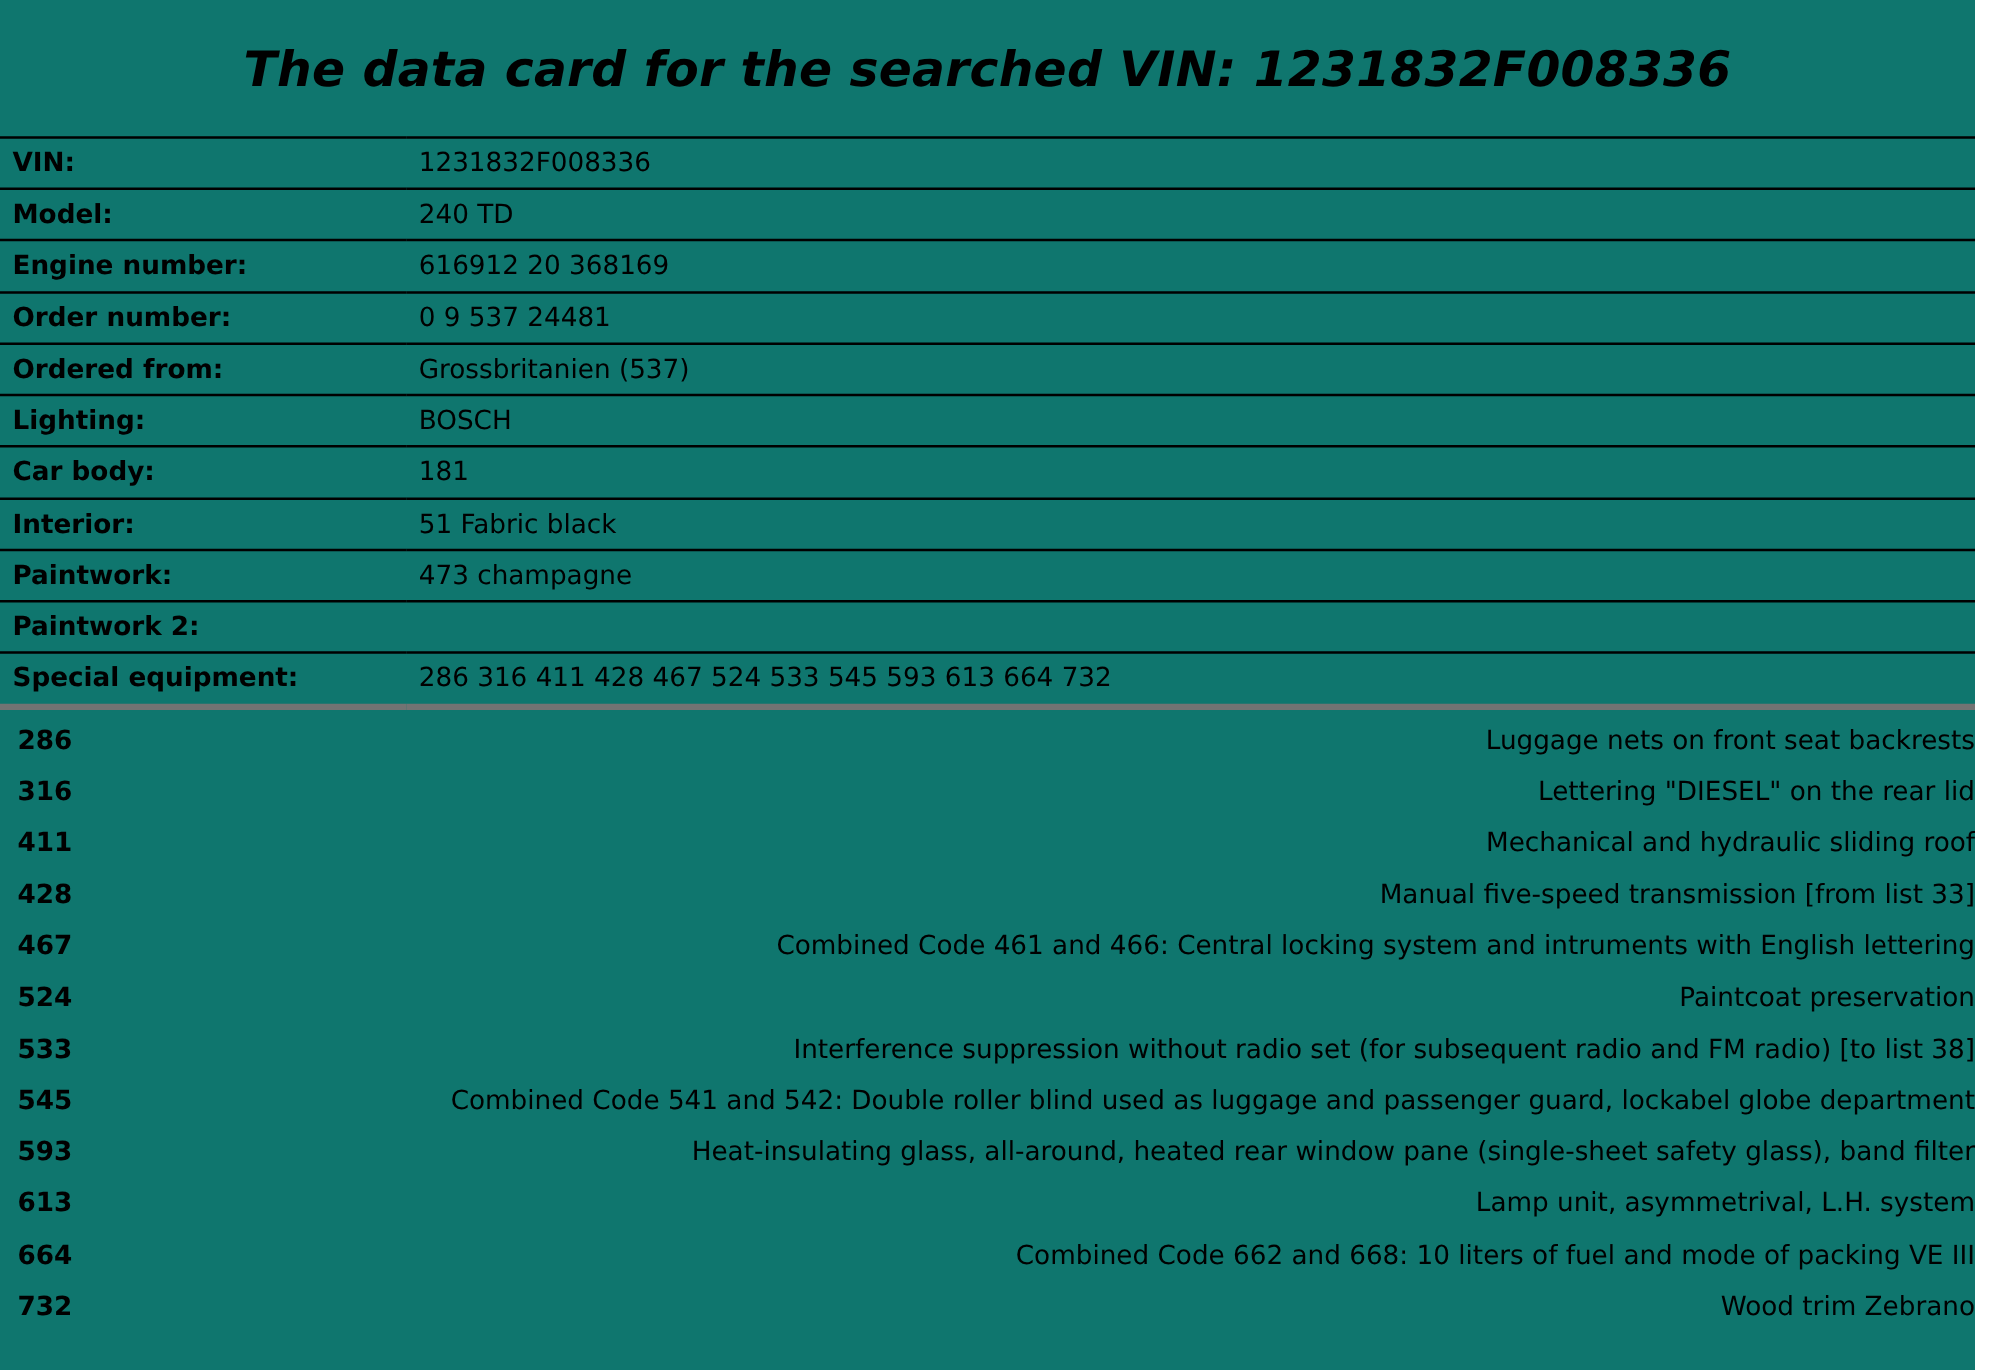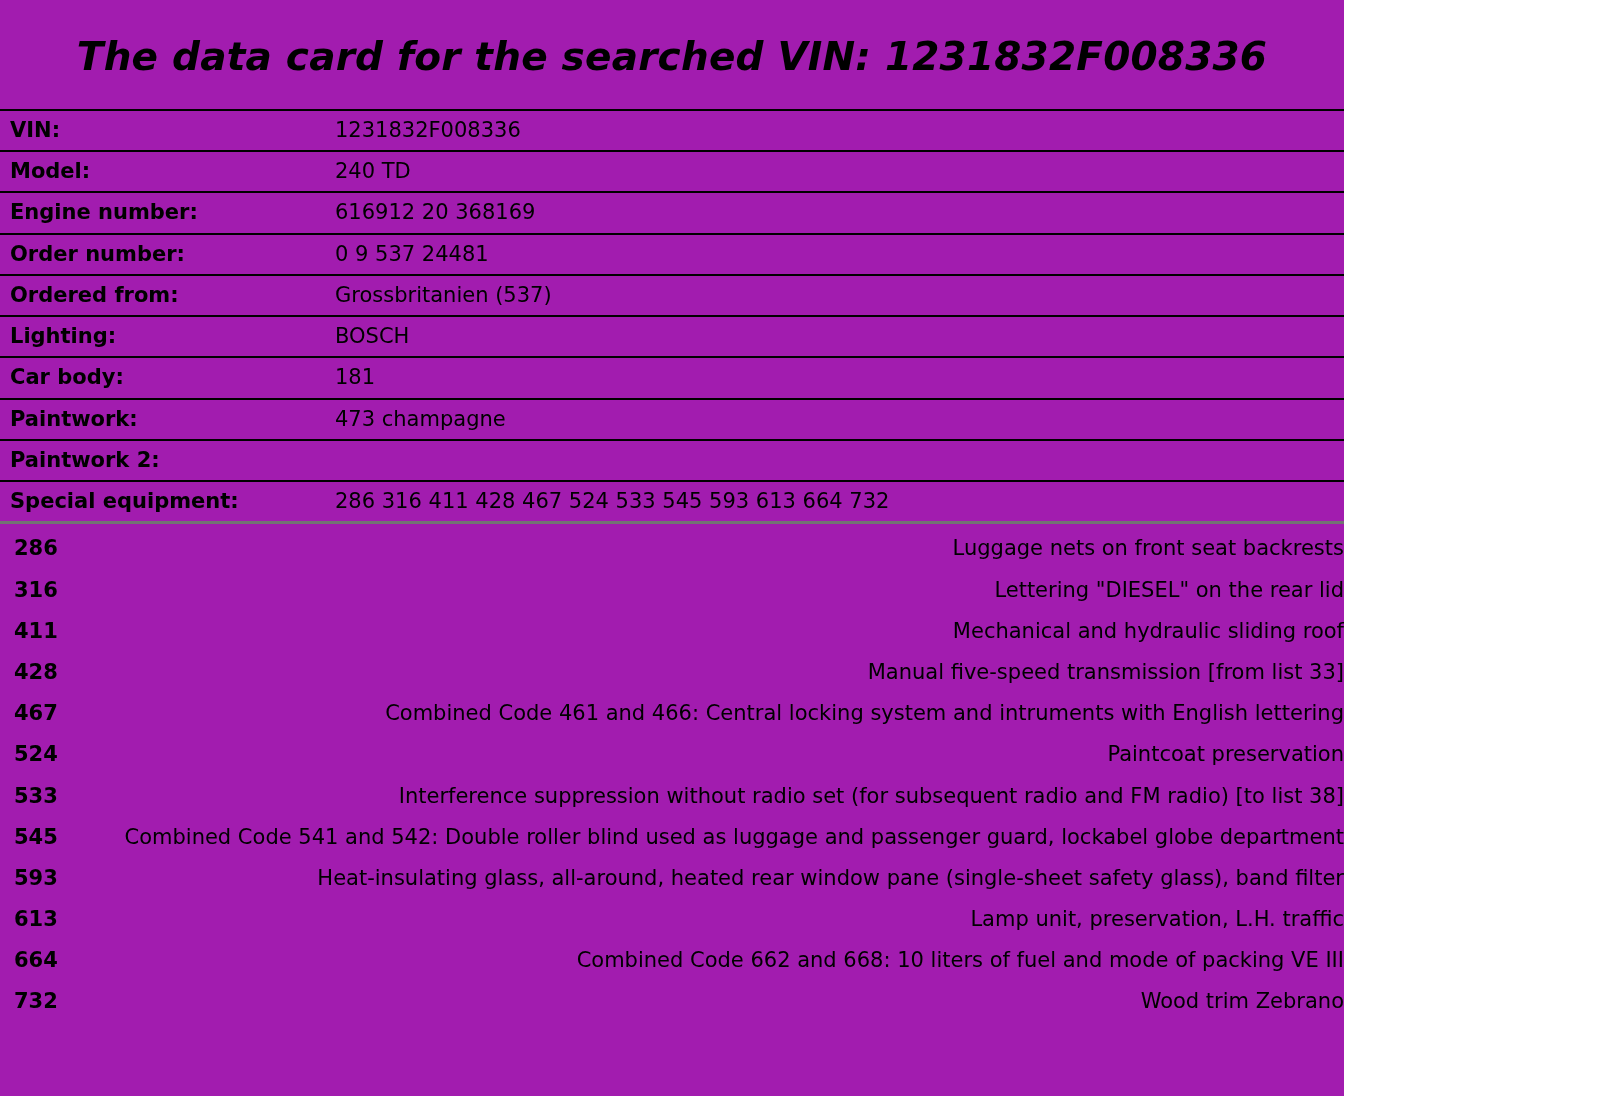--- a/index.html
+++ b/index.html
@@ -7,23 +7,23 @@
     padding: 0;
     background: #ffffff;
   }
   body {
     width: 1600px;
     height: 1096px;
     font-family: "DejaVu Sans", sans-serif;
   }
   .page {
     position: relative;
-    width: 1344px;
+    width: 1580px;
     height: 1096px;
-    background: #a21caf;
+    background: #0f766e;
     box-sizing: border-box;
     overflow: hidden;
   }
   .title {
     text-align: center;
     font-size: 39px;
     font-weight: bold;
     font-style: italic;
     color: #000000;
     padding: 36px 0 30px 0;
@@ -33,21 +33,21 @@
   .card-table {
     width: 100%;
     border-collapse: collapse;
     table-layout: fixed;
   }
   .card-table tr {
     border-top: 2px solid #000000;
     border-radius: 10px;
   }
   .card-table tr.last-spec {
-    border-bottom: 3px solid #737373;
+    border-bottom: 5px solid #737373;
   }
   .card-table td {
     padding: 6px 0 7px 10px;
     font-size: 21px;
     color: #000000;
     vertical-align: top;
     line-height: 1.25;
   }
   td.label {
     font-weight: bold;
@@ -114,20 +114,24 @@
         </tr>
         <tr>
           <td class="label">Lighting:</td>
           <td class="value">BOSCH</td>
         </tr>
         <tr>
           <td class="label">Car body:</td>
           <td class="value">181</td>
         </tr>
         <tr>
+          <td class="label">Interior:</td>
+          <td class="value">51 Fabric black</td>
+        </tr>
+        <tr>
           <td class="label">Paintwork:</td>
           <td class="value">473 champagne</td>
         </tr>
         <tr>
           <td class="label">Paintwork 2:</td>
           <td class="value"></td>
         </tr>
         <tr class="last-spec">
           <td class="label">Special equipment:</td>
           <td class="value">286 316 411 428 467 524 533 545 593 613 664 732</td>
@@ -168,21 +172,21 @@
         <tr>
           <td class="code">545</td>
           <td class="desc">Combined Code 541 and 542: Double roller blind used as luggage and passenger guard, lockabel globe department</td>
         </tr>
         <tr>
           <td class="code">593</td>
           <td class="desc">Heat-insulating glass, all-around, heated rear window pane (single-sheet safety glass), band filter</td>
         </tr>
         <tr>
           <td class="code">613</td>
-          <td class="desc">Lamp unit, preservation, L.H. traffic</td>
+          <td class="desc">Lamp unit, asymmetrival, L.H. system</td>
         </tr>
         <tr>
           <td class="code">664</td>
           <td class="desc">Combined Code 662 and 668: 10 liters of fuel and mode of packing VE III</td>
         </tr>
         <tr>
           <td class="code">732</td>
           <td class="desc">Wood trim Zebrano</td>
         </tr>
       </tbody>

